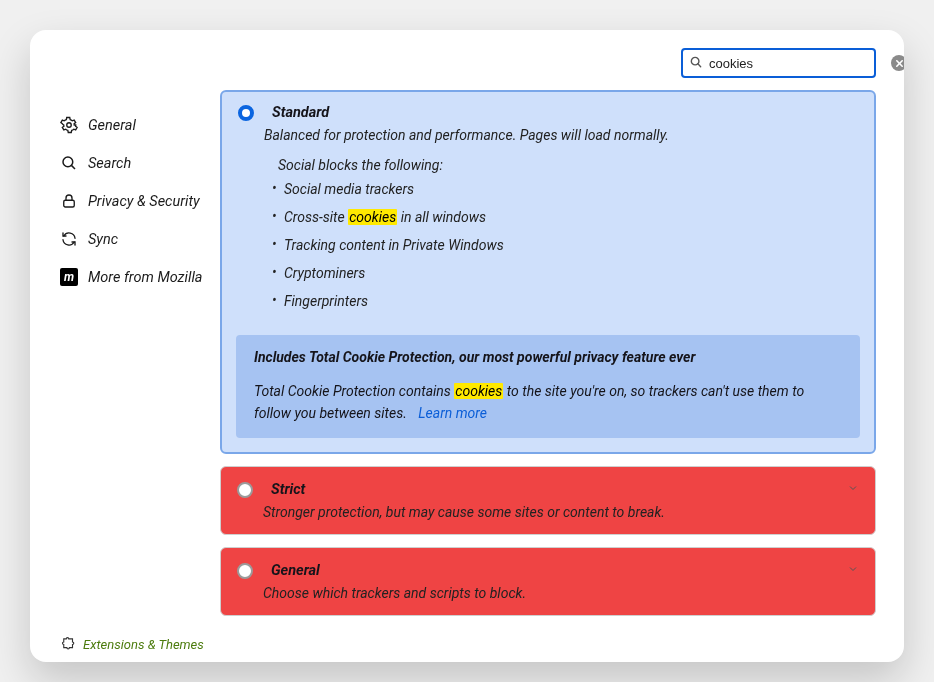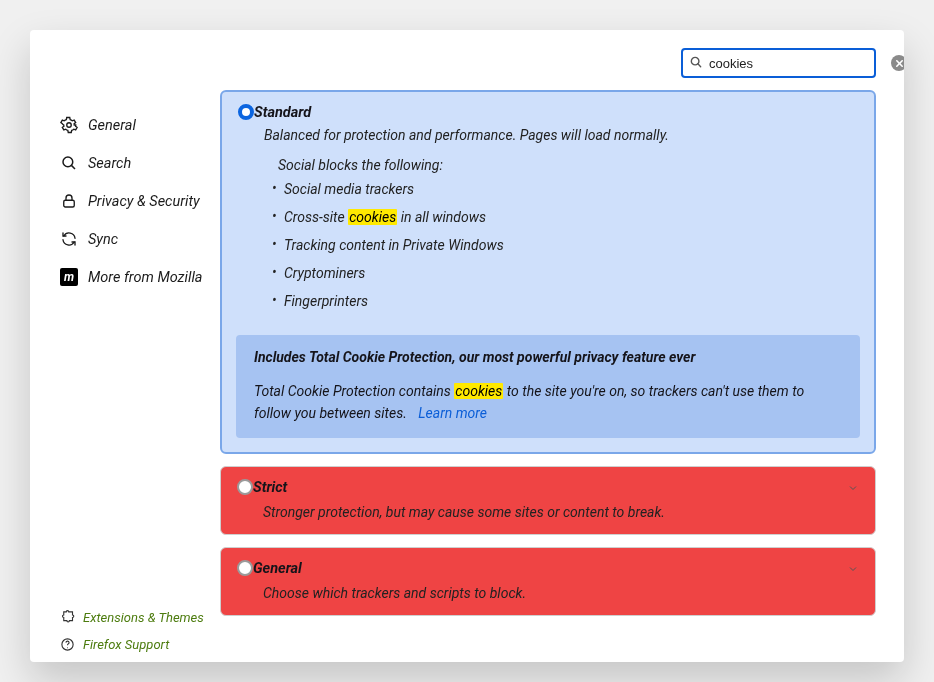--- a/index.html
+++ b/index.html
@@ -8,21 +8,21 @@
     background: #f0f0f0;
     display: flex;
     justify-content: center;
     align-items: flex-start;
     padding: 30px;
   }
   .window {
     width: 874px;
     height: 632px;
     background: #fff;
-    border-radius: 4px;
+    border-radius: 16px;
     box-shadow: 0 18px 40px rgba(0,0,0,0.18);
     position: relative;
     overflow: hidden;
     display: flex;
     flex-direction: column;
   }
   .topbar {
     display: flex;
     justify-content: flex-end;
     padding: 18px 28px 8px 28px;
@@ -105,23 +105,23 @@
     border-radius: 6px;
     margin-bottom: 12px;
     background: #ef4444;
   }
   .panel.selected {
     border: 2px solid #7aa7e9;
     background: #cfe0fb;
   }
   .panel-header {
     display: flex;
-    align-items: flex-start;
+    align-items: flex-end;
     padding: 12px 16px 4px 16px;
-    gap: 0;
+    gap: 18px;
     position: relative;
   }
   .panel-header .radio {
     width: 16px; height: 16px;
     border: 2px solid #9b9b9b;
     border-radius: 50%;
     background: #fff;
     flex: 0 0 auto;
   }
   .panel.selected .panel-header .radio {
@@ -284,30 +284,20 @@
 
       <div class="sidebar-bottom">
         <div class="bottom-item">
           <span class="nav-icon" style="width:15px;height:15px;">
             <svg width="15" height="15" viewBox="0 0 24 24" fill="none" stroke="#333" stroke-width="1.8">
               <path d="M14 3a2 2 0 1 0-4 0H6v5a2 2 0 1 0 0 4v5h5a2 2 0 1 0 4 0h5v-5a2 2 0 1 0 0-4V3h-6z"></path>
             </svg>
           </span>
           <span>Extensions &amp; Themes</span>
         </div>
-        <div class="bottom-item">
-          <span class="nav-icon" style="width:15px;height:15px;">
-            <svg width="15" height="15" viewBox="0 0 24 24" fill="none" stroke="#333" stroke-width="1.8">
-              <circle cx="12" cy="12" r="9"></circle>
-              <path d="M9.5 9a2.5 2.5 0 1 1 3.5 2.3c-.8.4-1 1-1 1.7"></path>
-              <circle cx="12" cy="17" r="0.8" fill="#333" stroke="none"></circle>
-            </svg>
-          </span>
-          <span>Firefox Support</span>
-        </div>
       </div>
 
     </div>
 
     <div class="main">
 
       <div class="panel selected">
         <div class="panel-header">
           <span class="radio"></span>
           <span class="panel-title">Standard</span>

